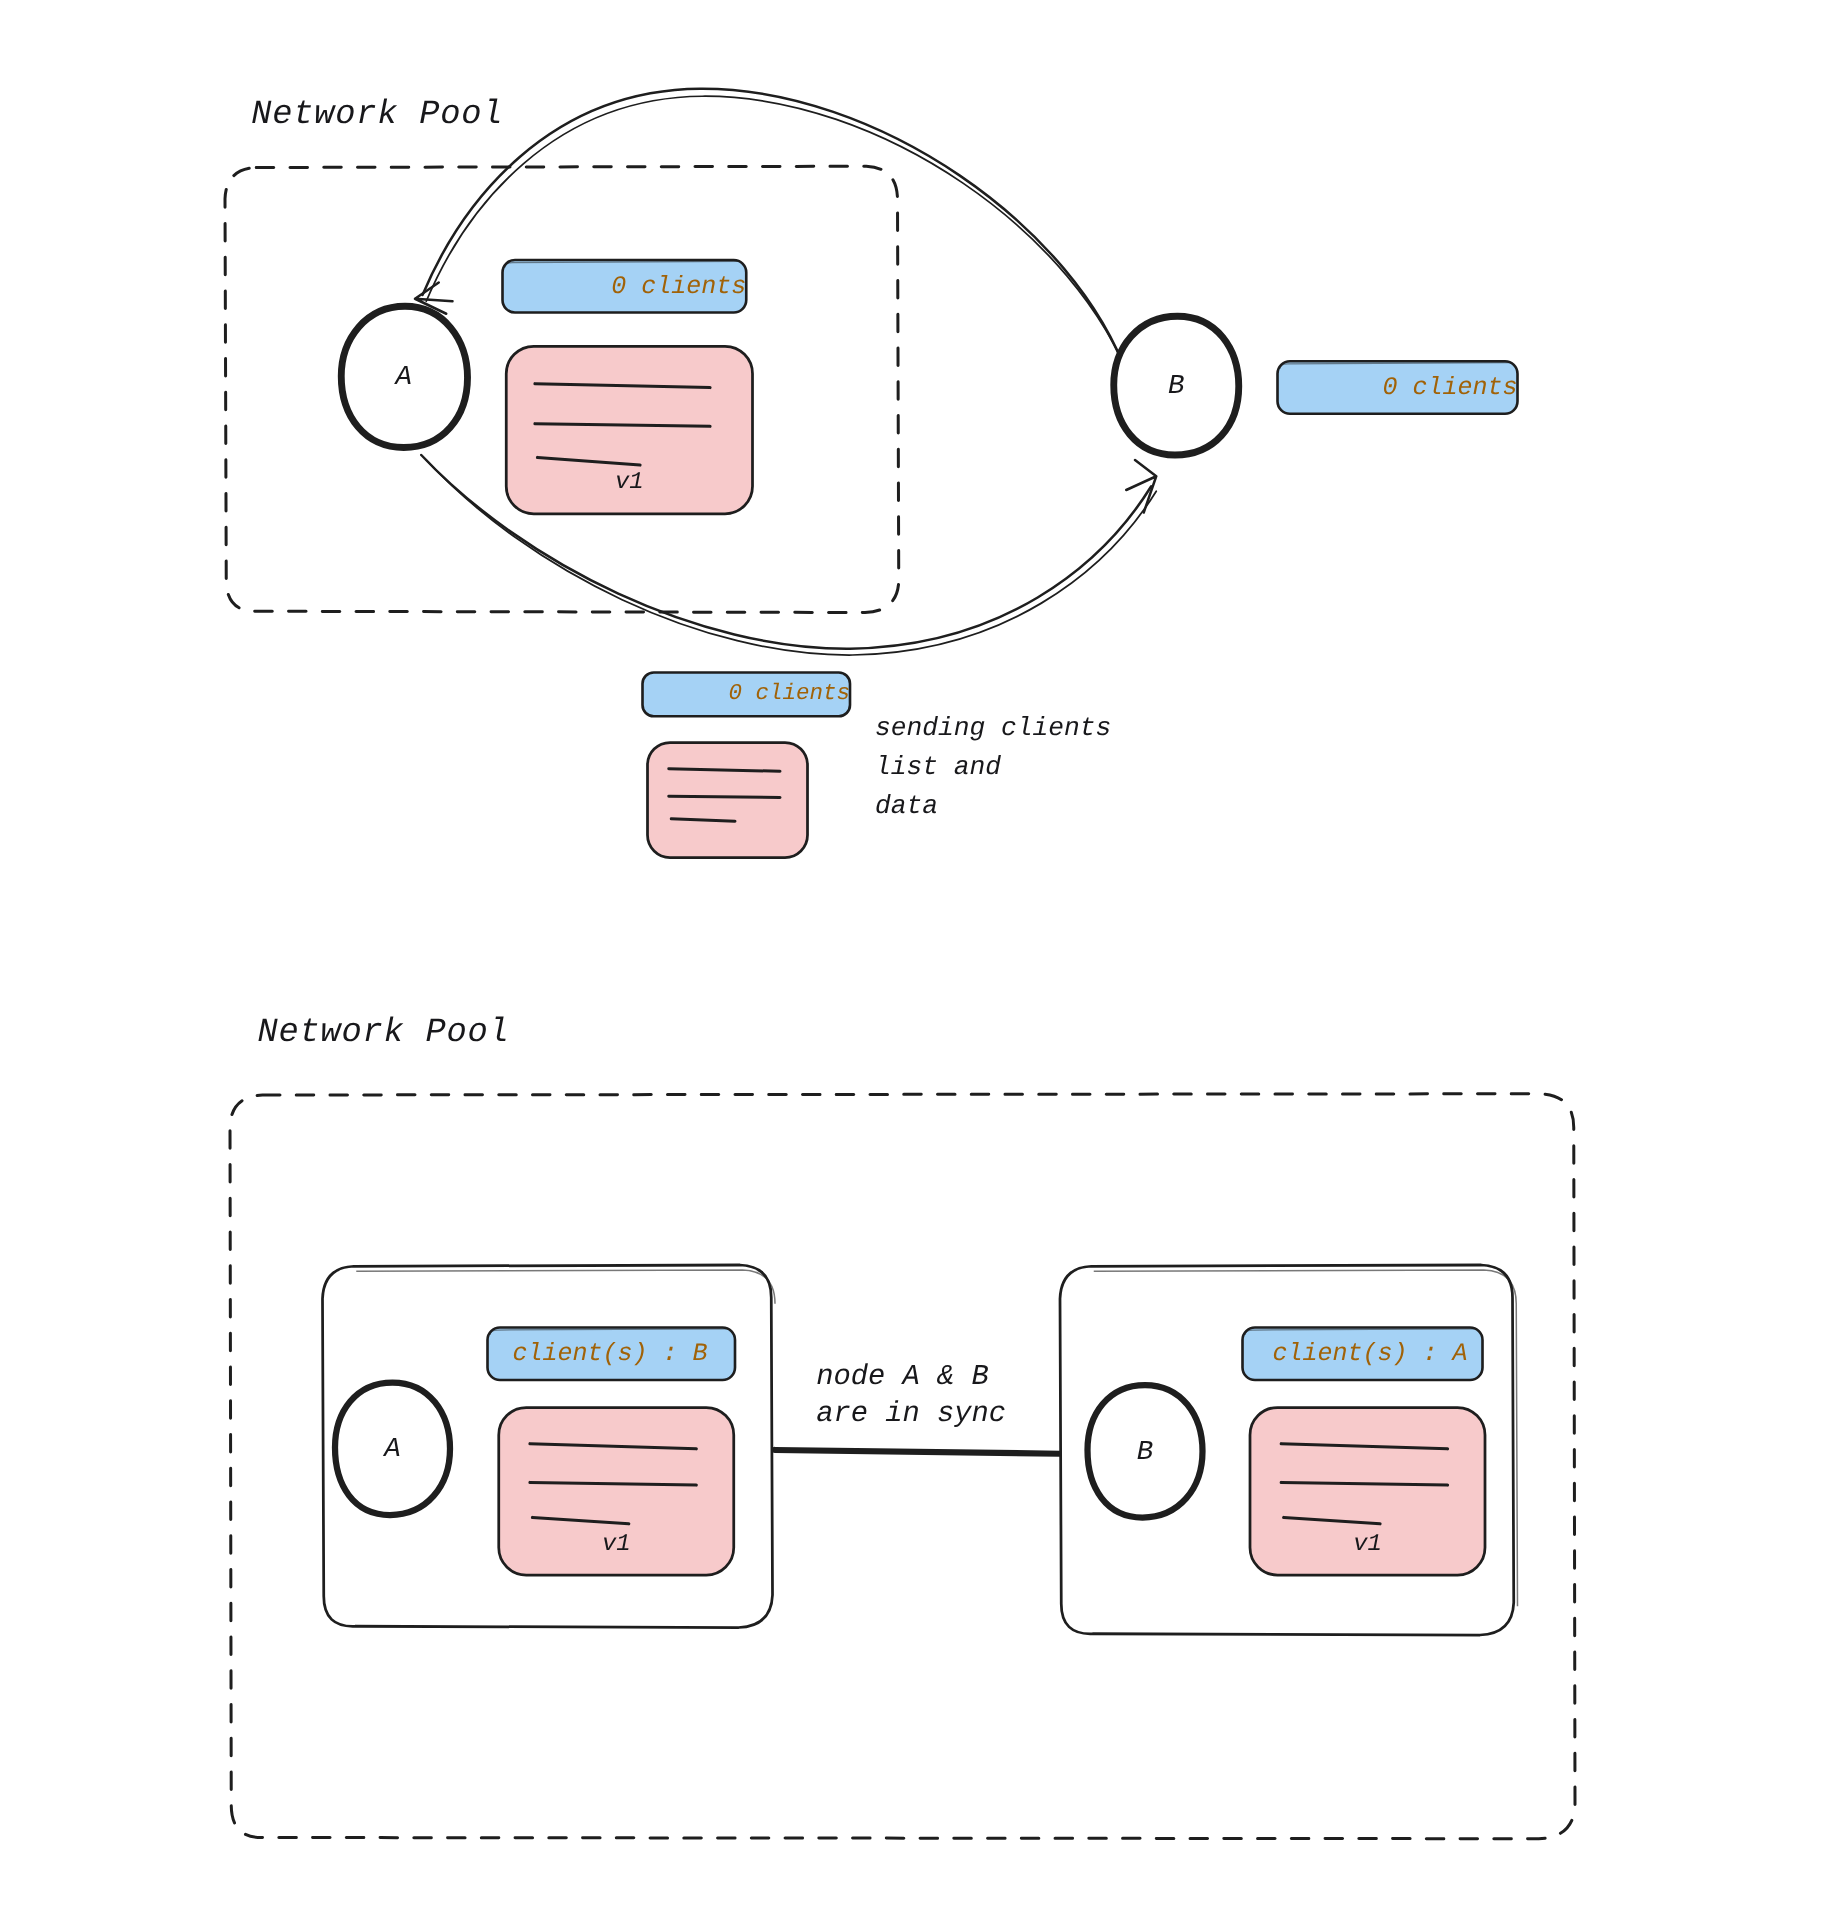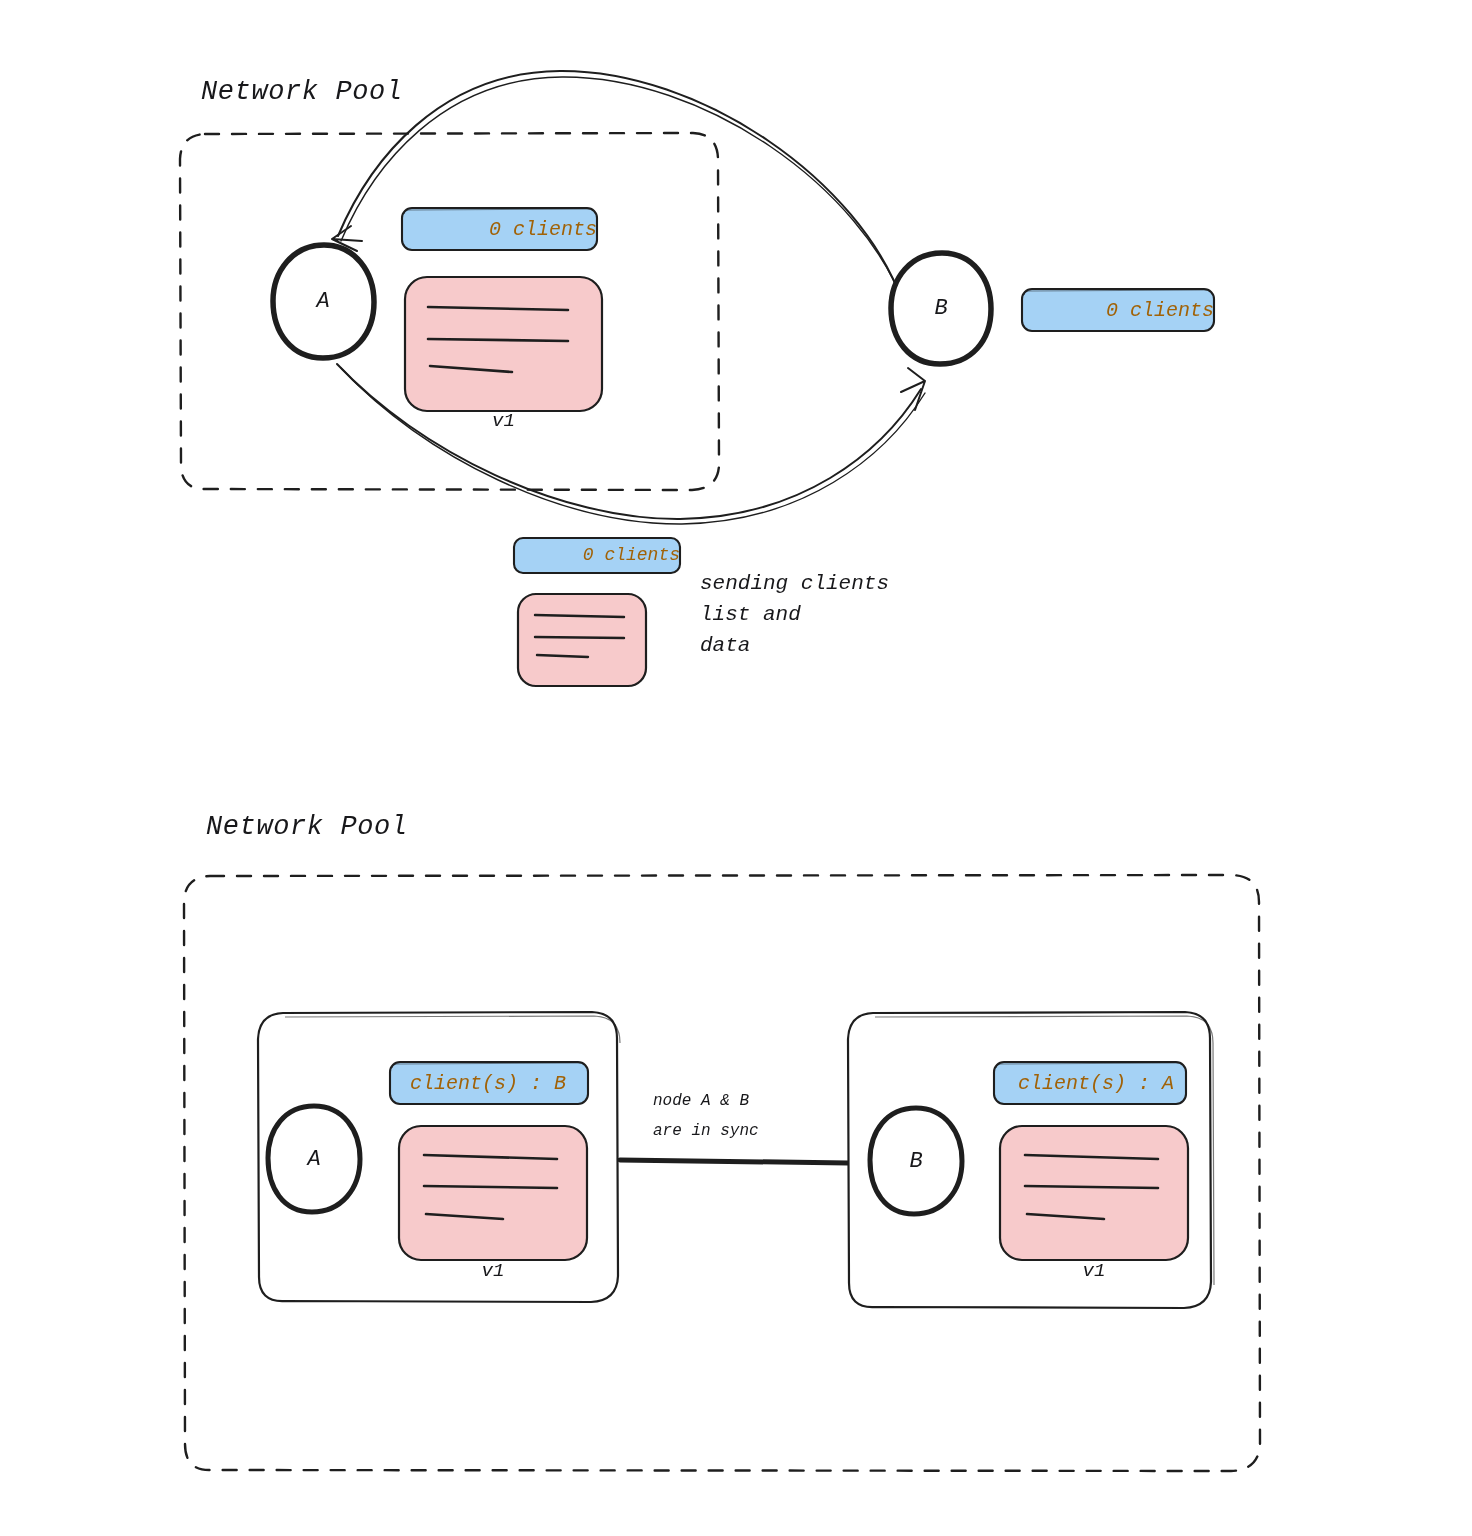--- a/index.html
+++ b/index.html
@@ -43,30 +43,29 @@
     font-size: 20px;
     color: #a16207;
     text-align: right;
     white-space: nowrap;
   }
   .version-text {
     font-size: 19px;
     color: #18181b;
     text-align: center;
     white-space: nowrap;
-    margin-top: 36px;
   }
   .note-text {
     font-size: 21px;
     line-height: 31px;
     color: #18181b;
     white-space: pre-line;
   }
   .sync-text {
-    font-size: 16px;
+    font-size: 23px;
     line-height: 30px;
     color: #18181b;
     white-space: pre-line;
     text-align: left;
   }
 </style>
 </head>
 <body>
 
 <svg id="canvas" viewBox="0 0 1472 1536" xmlns="http://www.w3.org/2000/svg">

